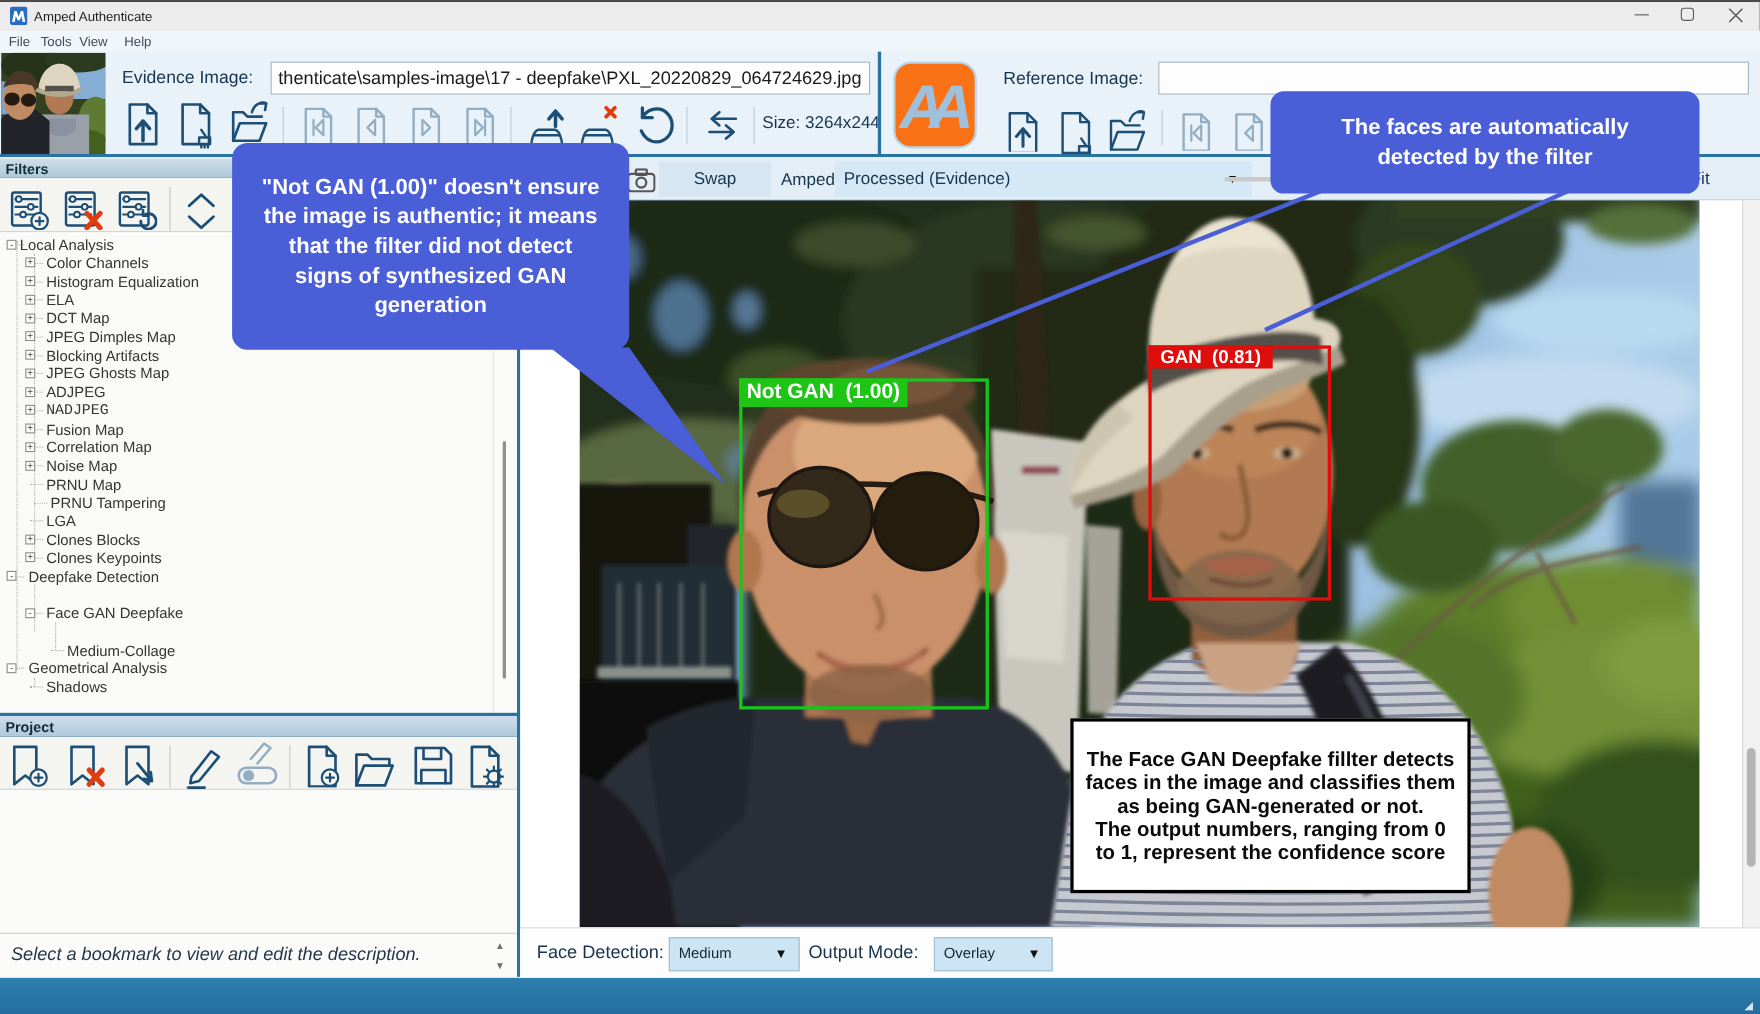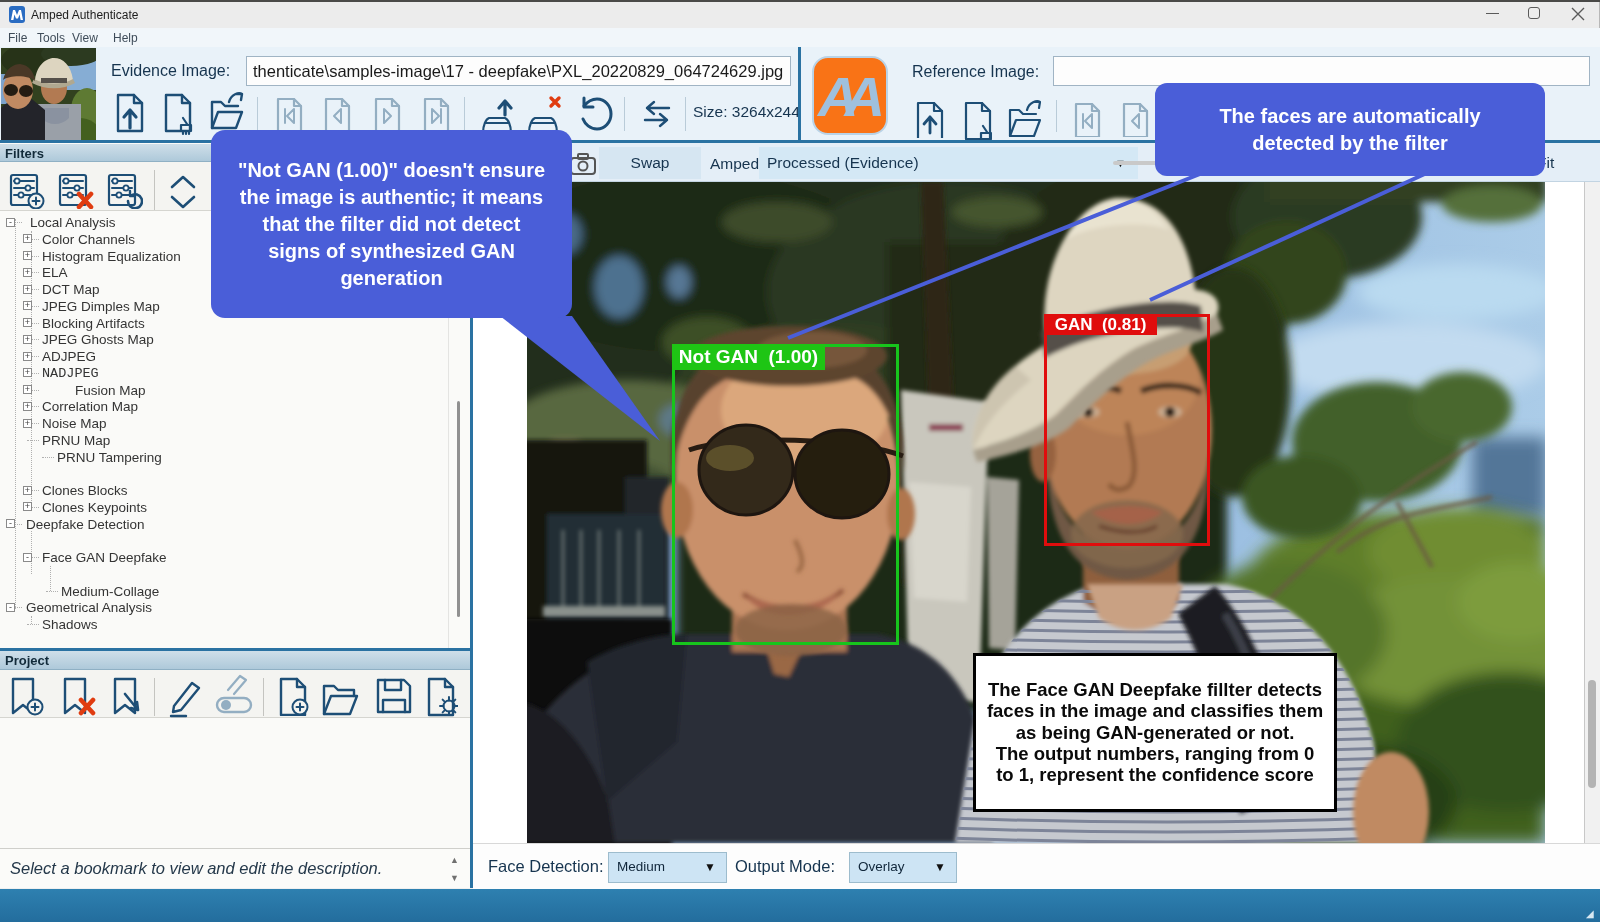--- a/index.html
+++ b/index.html
@@ -211,21 +211,21 @@
 
 <div class="abs" id="tree" style="left:0;top:211px;width:448px;height:437px;font-size:13.5px;color:#343434;">
     <div style="position:absolute;left:15px;top:8px;width:1px;height:390px;border-left:1px dotted #b0b0b0;"></div>
     <div style="position:absolute;left:31px;top:20px;width:1px;height:276px;border-left:1px dotted #b0b0b0;"></div>
     <div style="position:absolute;left:31px;top:320px;width:1px;height:43px;border-left:1px dotted #b0b0b0;"></div>
     <div style="position:absolute;left:50px;top:355px;width:1px;height:25px;border-left:1px dotted #b0b0b0;"></div>
     <div style="position:absolute;left:31px;top:405px;width:1px;height:8px;border-left:1px dotted #b0b0b0;"></div>
 <div style="position:absolute;left:0;top:3.0px;height:17px;width:448px;">
       <div style="position:absolute;left:10px;top:8px;width:12px;border-top:1px dotted #b0b0b0;"></div>
       <div style="position:absolute;left:6px;top:3.5px;width:9px;height:9px;border:1px solid #8a8a8a;background:#fff;font-size:9px;line-height:7px;text-align:center;color:#444;">-</div>
-      <div style="position:absolute;left:30px;top:0px;line-height:17px;">Local Analysis</div>
+      <div style="position:absolute;left:18px;top:0px;line-height:17px;">Local Analysis</div>
     </div>
 <div style="position:absolute;left:0;top:19.8px;height:17px;width:448px;">
       <div style="position:absolute;left:27px;top:8px;width:12px;border-top:1px dotted #b0b0b0;"></div>
       <div style="position:absolute;left:23px;top:3.5px;width:9px;height:9px;border:1px solid #8a8a8a;background:#fff;font-size:9px;line-height:7px;text-align:center;color:#444;">+</div>
       <div style="position:absolute;left:42px;top:0px;line-height:17px;">Color Channels</div>
     </div>
 <div style="position:absolute;left:0;top:36.5px;height:17px;width:448px;">
       <div style="position:absolute;left:27px;top:8px;width:12px;border-top:1px dotted #b0b0b0;"></div>
       <div style="position:absolute;left:23px;top:3.5px;width:9px;height:9px;border:1px solid #8a8a8a;background:#fff;font-size:9px;line-height:7px;text-align:center;color:#444;">+</div>
       <div style="position:absolute;left:42px;top:0px;line-height:17px;">Histogram Equalization</div>
@@ -261,39 +261,43 @@
       <div style="position:absolute;left:42px;top:0px;line-height:17px;">ADJPEG</div>
     </div>
 <div style="position:absolute;left:0;top:153.8px;height:17px;width:448px;">
       <div style="position:absolute;left:27px;top:8px;width:12px;border-top:1px dotted #b0b0b0;"></div>
       <div style="position:absolute;left:23px;top:3.5px;width:9px;height:9px;border:1px solid #8a8a8a;background:#fff;font-size:9px;line-height:7px;text-align:center;color:#444;">+</div>
       <div style="position:absolute;left:42px;top:0px;line-height:17px;font-family:Liberation Mono, monospace;">NADJPEG</div>
     </div>
 <div style="position:absolute;left:0;top:170.5px;height:17px;width:448px;">
       <div style="position:absolute;left:27px;top:8px;width:12px;border-top:1px dotted #b0b0b0;"></div>
       <div style="position:absolute;left:23px;top:3.5px;width:9px;height:9px;border:1px solid #8a8a8a;background:#fff;font-size:9px;line-height:7px;text-align:center;color:#444;">+</div>
-      <div style="position:absolute;left:42px;top:0px;line-height:17px;margin-left:33px;">Fusion Map</div>
+      <div style="position:absolute;left:42px;top:0px;line-height:17px;">Fusion Map</div>
     </div>
 <div style="position:absolute;left:0;top:187.2px;height:17px;width:448px;">
       <div style="position:absolute;left:27px;top:8px;width:12px;border-top:1px dotted #b0b0b0;"></div>
       <div style="position:absolute;left:23px;top:3.5px;width:9px;height:9px;border:1px solid #8a8a8a;background:#fff;font-size:9px;line-height:7px;text-align:center;color:#444;">+</div>
       <div style="position:absolute;left:42px;top:0px;line-height:17px;">Correlation Map</div>
     </div>
 <div style="position:absolute;left:0;top:204.0px;height:17px;width:448px;">
       <div style="position:absolute;left:27px;top:8px;width:12px;border-top:1px dotted #b0b0b0;"></div>
       <div style="position:absolute;left:23px;top:3.5px;width:9px;height:9px;border:1px solid #8a8a8a;background:#fff;font-size:9px;line-height:7px;text-align:center;color:#444;">+</div>
       <div style="position:absolute;left:42px;top:0px;line-height:17px;">Noise Map</div>
     </div>
 <div style="position:absolute;left:0;top:220.8px;height:17px;width:448px;">
       <div style="position:absolute;left:27px;top:8px;width:12px;border-top:1px dotted #b0b0b0;"></div>
       <div style="position:absolute;left:42px;top:0px;line-height:17px;">PRNU Map</div>
     </div>
-<div style="position:absolute;left:15px;top:237.5px;height:17px;width:448px;">
+<div style="position:absolute;left:4px;top:237.5px;height:17px;width:448px;">
       <div style="position:absolute;left:27px;top:8px;width:12px;border-top:1px dotted #b0b0b0;"></div>
       <div style="position:absolute;left:42px;top:0px;line-height:17px;">PRNU Tampering</div>
+    </div>
+<div style="position:absolute;left:0;top:254.2px;height:17px;width:448px;">
+      <div style="position:absolute;left:27px;top:8px;width:12px;border-top:1px dotted #b0b0b0;"></div>
+      <div style="position:absolute;left:42px;top:0px;line-height:17px;">LGA</div>
     </div>
 <div style="position:absolute;left:0;top:271.0px;height:17px;width:448px;">
       <div style="position:absolute;left:27px;top:8px;width:12px;border-top:1px dotted #b0b0b0;"></div>
       <div style="position:absolute;left:23px;top:3.5px;width:9px;height:9px;border:1px solid #8a8a8a;background:#fff;font-size:9px;line-height:7px;text-align:center;color:#444;">+</div>
       <div style="position:absolute;left:42px;top:0px;line-height:17px;">Clones Blocks</div>
     </div>
 <div style="position:absolute;left:0;top:287.8px;height:17px;width:448px;">
       <div style="position:absolute;left:27px;top:8px;width:12px;border-top:1px dotted #b0b0b0;"></div>
       <div style="position:absolute;left:23px;top:3.5px;width:9px;height:9px;border:1px solid #8a8a8a;background:#fff;font-size:9px;line-height:7px;text-align:center;color:#444;">+</div>
       <div style="position:absolute;left:42px;top:0px;line-height:17px;">Clones Keypoints</div>

